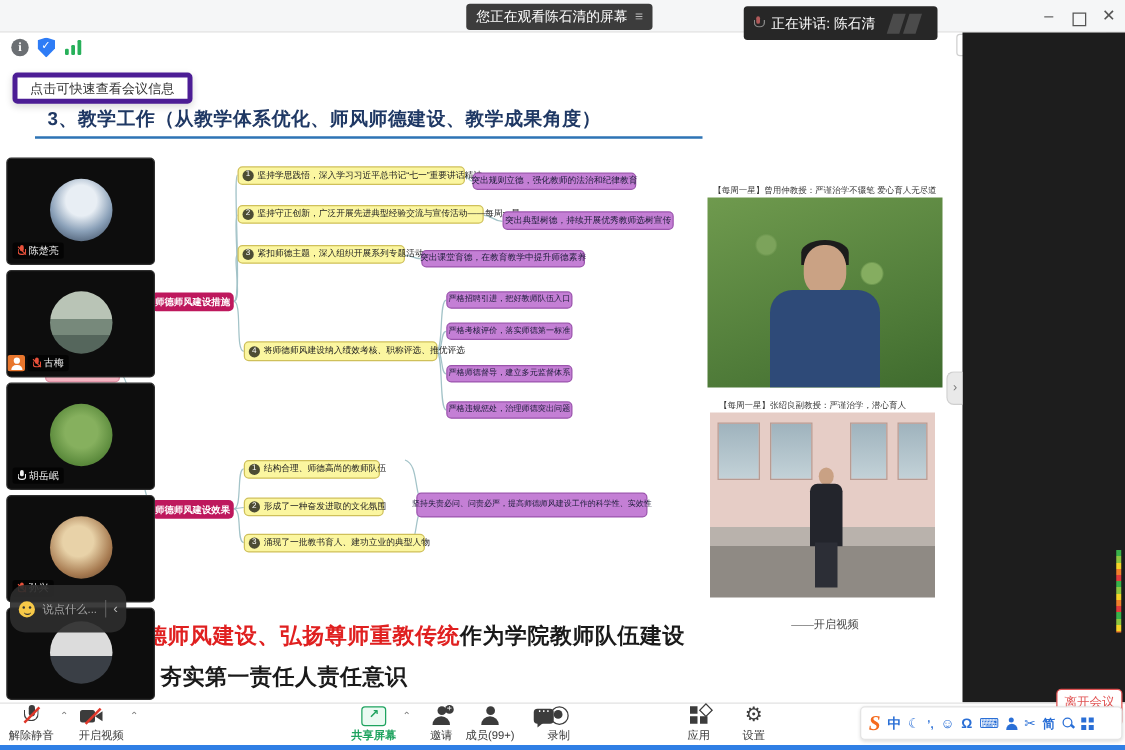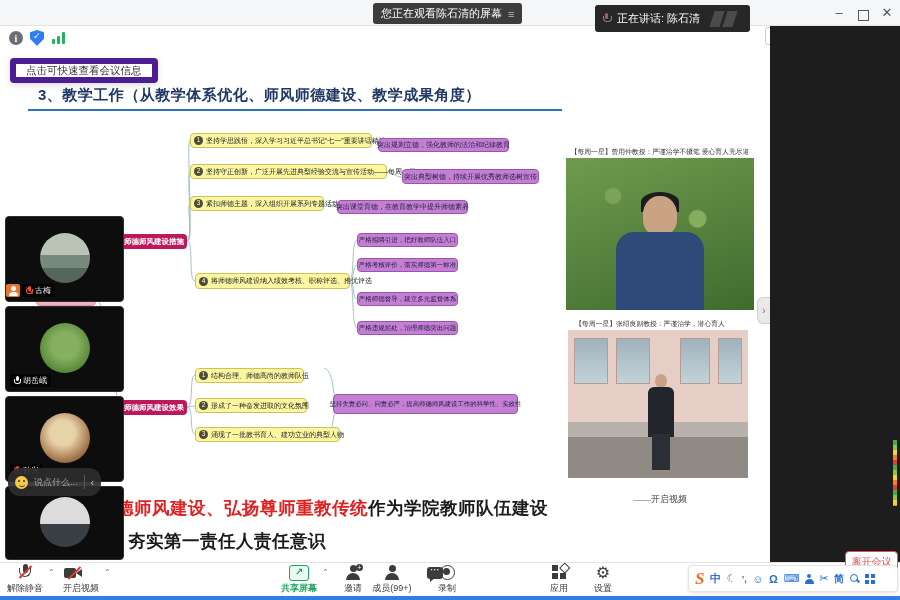--- a/index.html
+++ b/index.html
@@ -37,21 +37,21 @@
               font-size:10px; color:#333; display:flex; align-items:center; background:#fff; }
   .view-box { position:absolute; left:803px; top:27px; height:18px; padding:0 5px; border:1px solid #cfcfcf; border-radius:3px;
               font-size:10px; color:#333; display:flex; align-items:center; gap:4px; background:#fff; }
   .view-ic { width:10px; height:8px; background:linear-gradient(90deg,#444 45%,transparent 45%),linear-gradient(#444 45%,transparent 45%); border:1px solid #444; }
   .caret-d { font-size:8px; color:#666; }
   .fs-ic { position:absolute; left:877px; top:28px; width:13px; height:13px; border:1.5px solid #555; }
   .fs-ic:before { content:""; position:absolute; left:2px; top:-3px; width:5px; height:17px; background:#fff; }
   .fs-ic:after { content:""; position:absolute; left:-3px; top:2px; width:17px; height:5px; background:#fff; }
 
   
-  .meet-tip { position:absolute; left:10px; top:58px; height:25px; background:#fff; border:6px solid #4c1d95; border-radius:4px;
+  .meet-tip { position:absolute; left:10px; top:58px; height:25px; background:#fff; border:4px solid #4c1d95; border-radius:4px;
               box-shadow:0 2px 6px rgba(0,0,0,.15); font-size:10.5px; color:#333; display:flex; align-items:center; padding:0 10px; z-index:5; }
 
   
   .slide-title { position:absolute; left:38px; top:86px; font-size:15px; font-weight:bold; color:#1f3864; letter-spacing:.5px; }
   .title-rule { position:absolute; left:28px; top:109px; width:534px; height:2px; background:#2e74b5; }
 
   .node { position:absolute; display:flex; align-items:center; border-radius:4px; line-height:1.05; }
   .root-node { left:36px; top:272px; width:60px; height:34px; background:#f2b3c0; border:1px solid #e08ea2; color:#333;
                font-size:9.5px; font-weight:bold; justify-content:center; }
   .bnode { background:#be185d; color:#fff; font-size:7.5px; font-weight:bold; justify-content:center; width:66px; height:15px; }
@@ -71,21 +71,21 @@
   .photo1 .body { position:absolute; left:6px; top:36px; width:88px; height:78px; border-radius:18px 18px 0 0; background:#2e4a78; }
   .photo2 { left:568px; top:330px; width:180px; height:148px; background:linear-gradient(#e6cdc6 0 62%,#b9b2ac 62% 72%,#8f8a84 72% 100%); }
   .photo2 .win { position:absolute; background:linear-gradient(#9fb3bd,#c3d2d8); border:1px solid #b89b92; }
   .photo2 .person { position:absolute; left:78px; top:44px; width:30px; height:96px; }
   .photo2 .head { position:absolute; left:9px; top:0; width:12px; height:14px; border-radius:50%; background:#c9a184; }
   .photo2 .body { position:absolute; left:2px; top:13px; width:26px; height:50px; border-radius:6px 6px 0 0; background:#23252c; }
   .photo2 .legs { position:absolute; left:6px; top:60px; width:18px; height:36px; background:#2c2e36; }
   .footnote { position:absolute; left:545px; width:230px; text-align:center; font-family:"Liberation Serif","DejaVu Serif",serif; font-size:9px; color:#444; }
 
   
-  .chat-bub { position:absolute; left:8px; top:468px; height:28px; background:rgba(45,45,45,.92); border-radius:12px;
+  .chat-bub { position:absolute; left:8px; top:468px; height:38px; background:rgba(45,45,45,.92); border-radius:12px;
               display:flex; align-items:center; gap:6px; padding:0 7px; z-index:6; }
   .smiley { width:13px; height:13px; border-radius:50%; background:#f7c948; position:relative; }
   .smiley:before { content:""; position:absolute; left:3px; top:4px; width:2px; height:2px; background:#333; border-radius:50%; box-shadow:5px 0 0 #333; }
   .smiley:after { content:""; position:absolute; left:3.5px; top:7px; width:6px; height:3px; border-bottom:1.4px solid #333; border-radius:0 0 6px 6px; }
   .chat-ph { font-size:9px; color:#a5a5a5; }
   .chat-div { width:1px; height:14px; background:#5a5a5a; }
   .chat-back { font-size:11px; color:#bbb; }
 
   
   .stmt { position:absolute; left:20px; width:540px; font-size:17.5px; font-weight:bold; color:#1a1a1a; letter-spacing:.5px; }
@@ -299,20 +299,29 @@
     <span class="smiley"></span>
     <span class="chat-ph">说点什么...</span>
     <span class="chat-div"></span>
     <span class="chat-back">‹</span>
   </div>
 
   <div class="sidebar"></div>
   <div class="collapse-tab">›</div>
 
 
+  <div class="tile" style="top:126px;height:86px;">
+    <div class="avatar" style="background:radial-gradient(circle at 50% 35%,#e8eef4 0 30%,#8aa0b8 60%,#2c3a4e 100%);"></div>
+    <div class="tlabel">
+      <span class="micp off">
+          <i></i>
+        </span>
+      <span>陈楚亮</span>
+    </div>
+  </div>
 
   <div class="tile" style="top:216px;height:86px;">
     <div class="avatar" style="background:linear-gradient(#b9c4b6 0 45%,#77897b 45% 70%,#55665c 70% 100%);"></div>
     <div class="pbadge"></div>
     <div class="tlabel" style="left:16px;">
       <span class="micp off">
           <i></i>
         </span>
       <span>古梅</span>
     </div>

